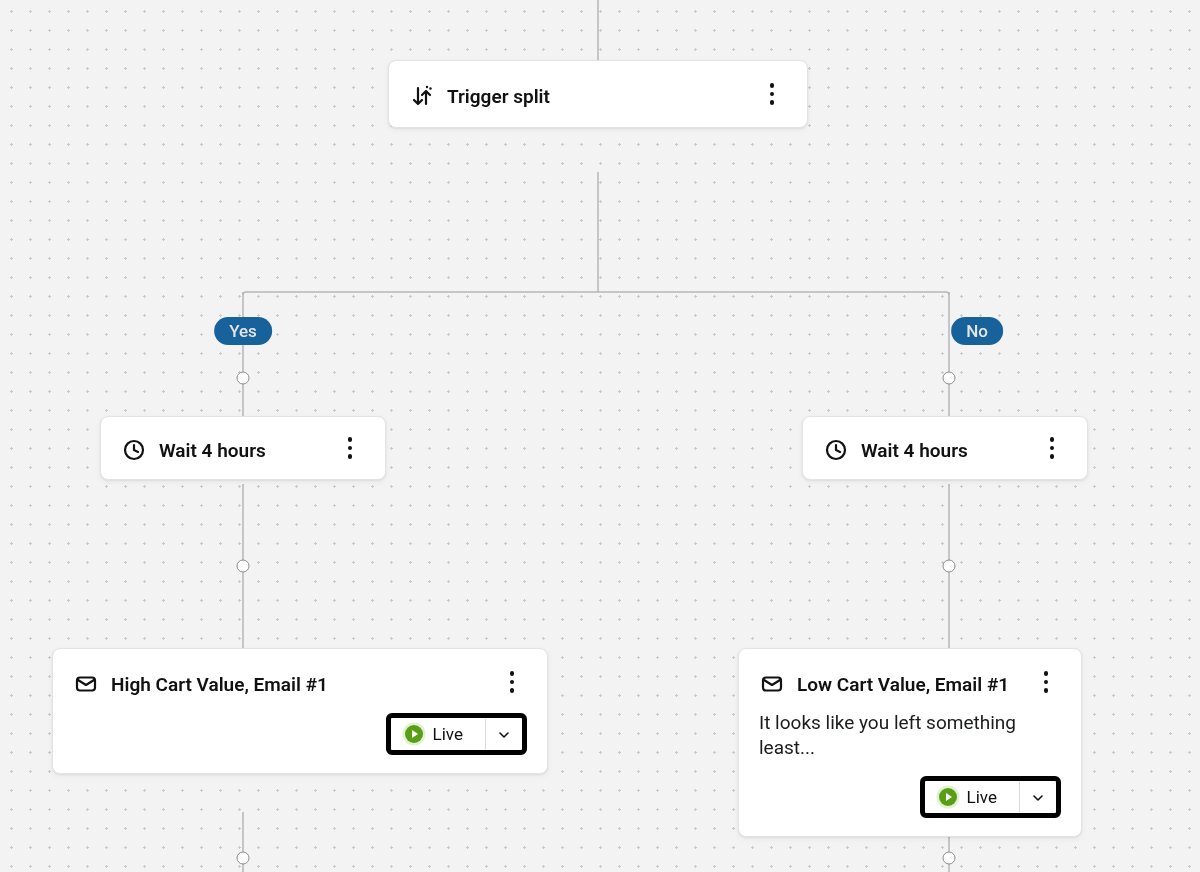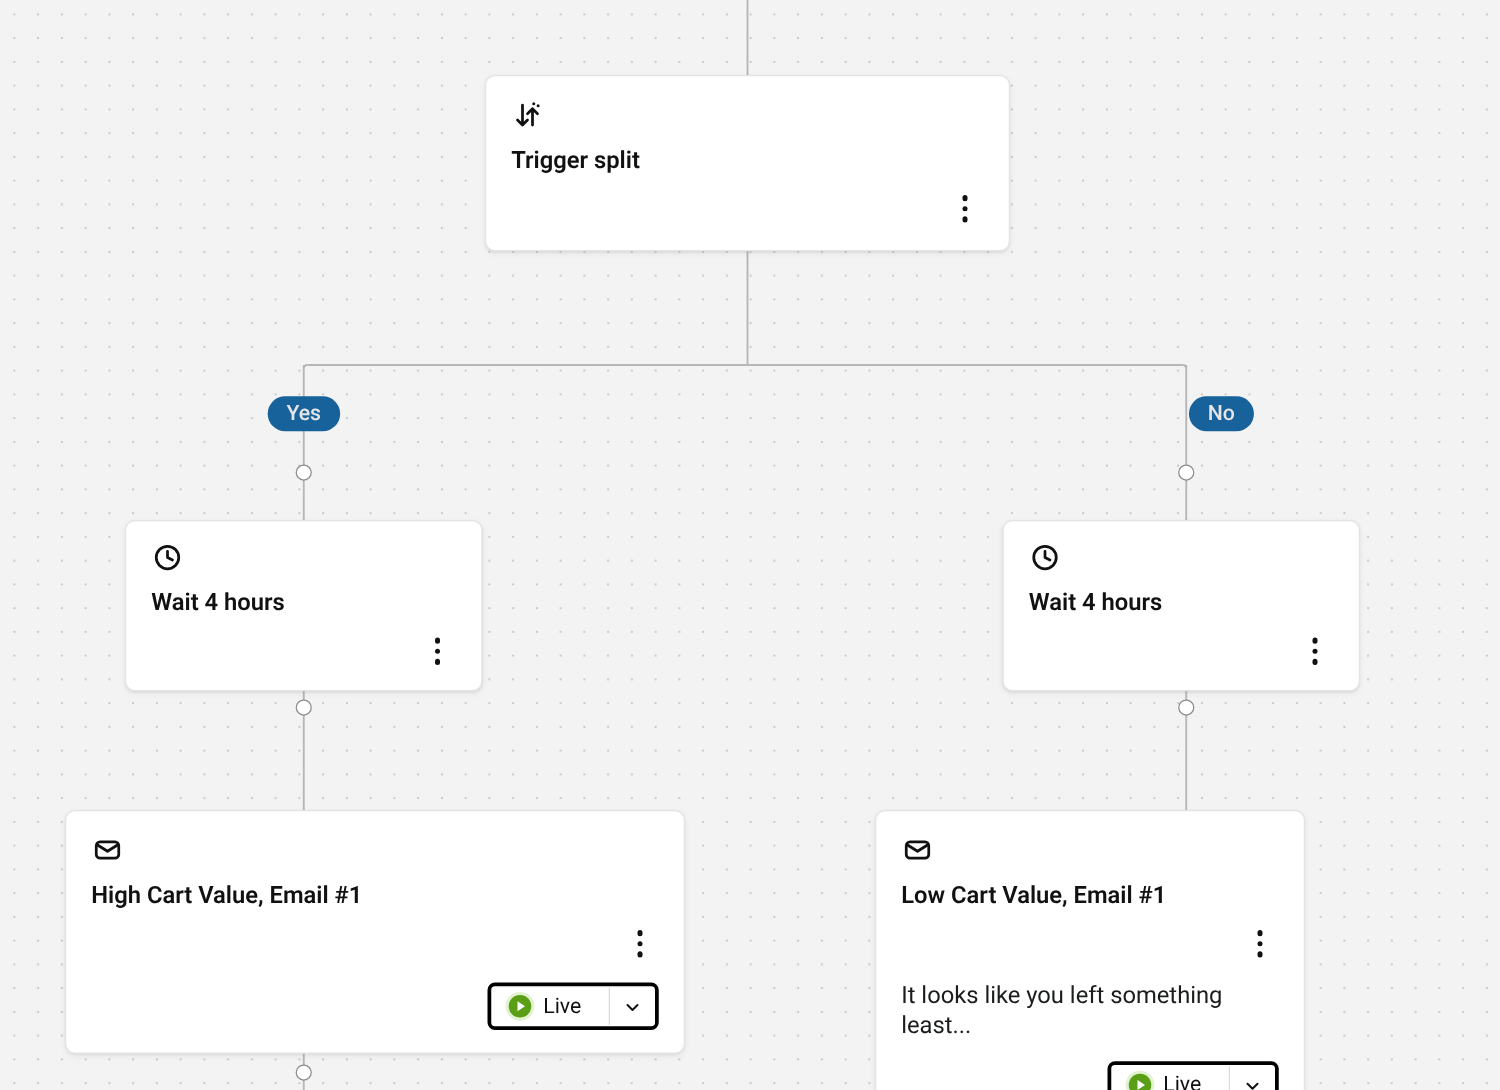--- a/index.html
+++ b/index.html
@@ -32,23 +32,22 @@
   .card {
     position: absolute;
     background: #fff;
     border: 1px solid #e1e3e5;
     border-radius: 8px;
     box-shadow: 0 1px 2px rgba(0,0,0,0.06), 0 2px 6px rgba(0,0,0,0.05);
     padding: 18px 20px;
   }
   .card .hdr {
     display: flex;
-    align-items: flex-start;
+    align-items: flex-end;
     gap: 12px;
-    flex-direction: column;
   }
   .card .title {
     font-weight: 600;
     font-size: 19px;
     line-height: 1.2;
     flex: 1;
   }
   .card .desc {
     margin-top: 14px;
     font-size: 19px;
@@ -85,21 +84,21 @@
     width: 13px; height: 13px;
     border: 1.5px solid #8a8c8e;
     background: #fff;
     border-radius: 50%;
     transform: translate(-50%, -50%);
   }
 
   .status-btn {
     display:inline-flex; align-items:center;
     gap: 8px;
-    border: 3px solid #000000;
+    border: 5px solid #000000;
     border-radius: 6px;
     padding: 0;
     font-size: 17px;
     background: #fff;
     cursor: pointer;
     overflow: hidden;
   }
   .status-main { display:flex; align-items:center; gap:10px; padding: 6px 14px; }
   .status-caret { border-left:1px solid #d8d9db; padding: 8px 10px 6px 10px; display:flex; align-items:center; }
   .live-dot {
@@ -118,21 +117,21 @@
     margin-left: 2px;
   }
 
   .status-row { display:flex; justify-content:flex-end; margin-top:16px; }
 
   
   #card-split   { left: 388px; top: 60px;  width: 420px; }
   #card-wait-l  { left: 100px; top: 416px; width: 286px; padding:16px 20px; }
   #card-wait-r  { left: 802px; top: 416px; width: 286px; padding:16px 20px; }
   #card-email-l { left: 52px;  top: 648px; width: 496px; }
-  #card-email-r { left: 700px; top: 648px; width: 344px; }
+  #card-email-r { left: 738px; top: 648px; width: 344px; }
 </style>
 </head>
 <body>
 
 <div class="canvas">
 
   <svg class="connectors">
     <g stroke="#b4b6b8" stroke-width="1.5" fill="none">
 
       <line x1="598" y1="0" x2="598" y2="60"></line>

